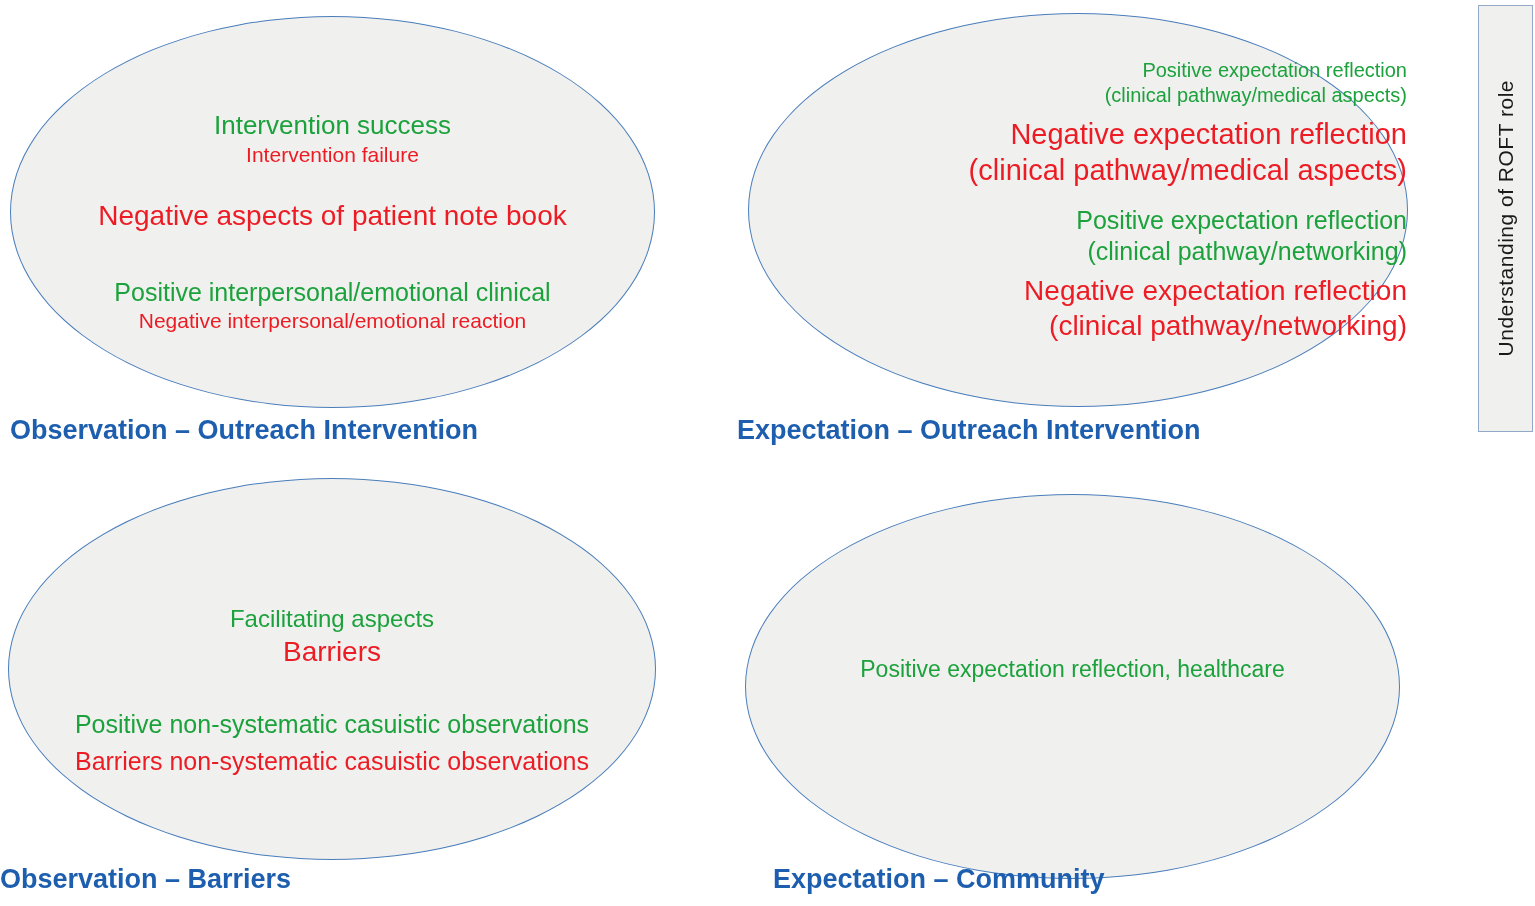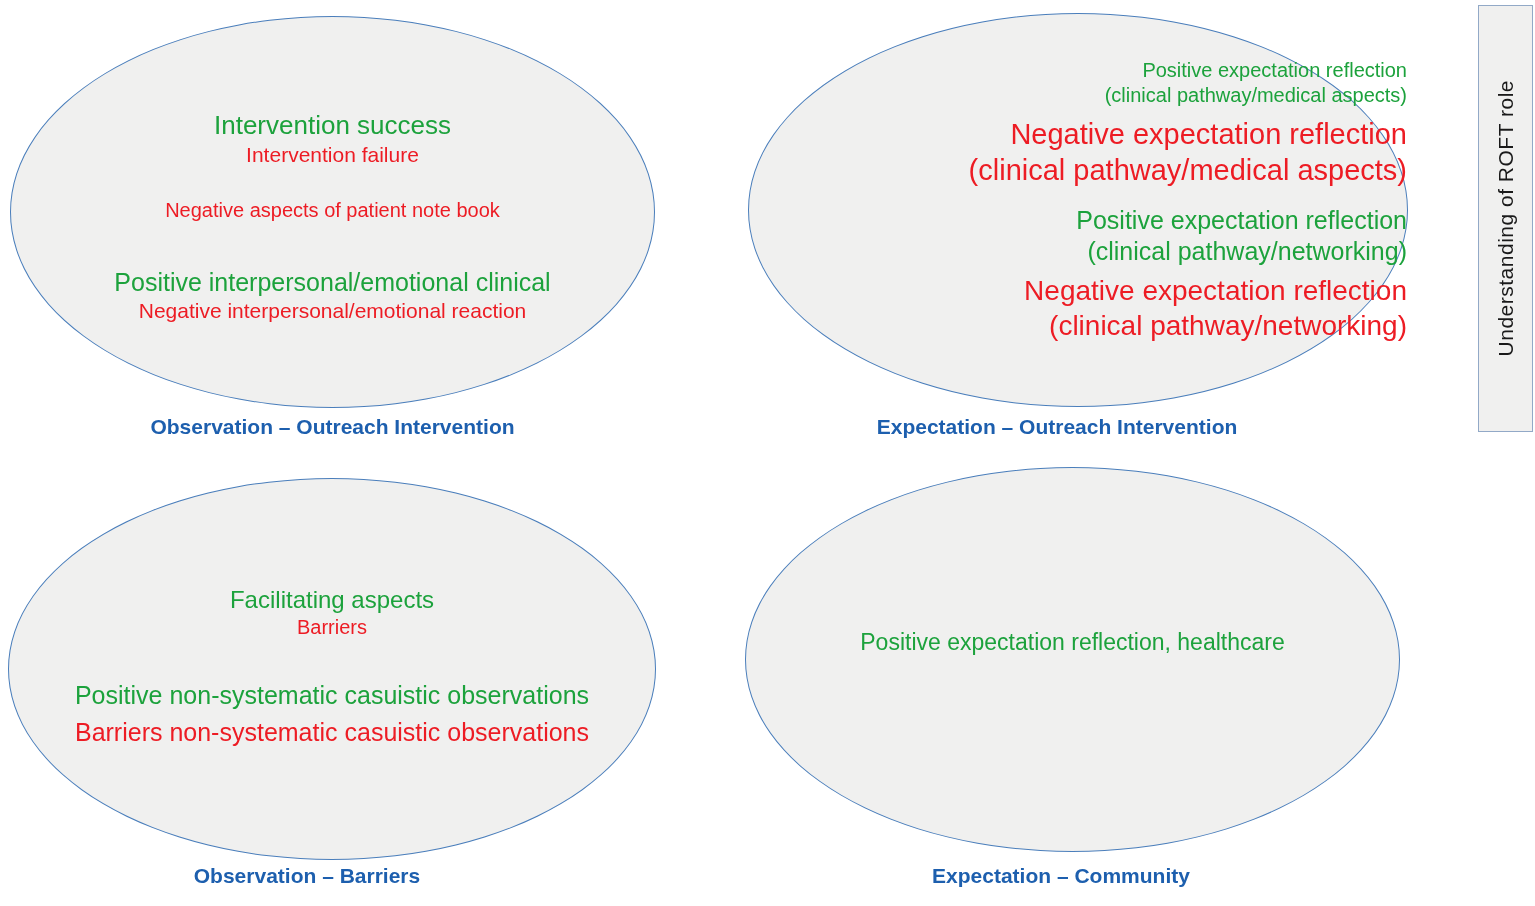--- a/index.html
+++ b/index.html
@@ -28,43 +28,42 @@
   .line {
     white-space: nowrap;
     line-height: 1.25;
     font-weight: 500;
   }
   .pos { color: var(--green, #1ca23c); }
   .neg { color: var(--red, #ed1c24); }
   .fs20 { font-size: 20px; }
   .fs21 { font-size: 21px; }
   .fs23 { font-size: 23px; }
-  .fs24 { font-size: 24px; }
+  .fs24 { font-size: 24px; margin-top: 19px; }
   .fs25 { font-size: 25px; }
   .fs26 { font-size: 26px; margin-top: 36px; }
   .fs28 { font-size: 28px; }
   .fs29 { font-size: 29px; }
-  .fs30 { font-size: 20px; }
+  .fs30 { font-size: 28px; }
   .caption {
     position: absolute;
-    text-align: center;
     color: var(--blue, #1d5fae);
-    font-size: 21px;
+    font-size: 27px;
     font-weight: 600;
     white-space: nowrap;
   }
   
   #ellipse-q1 { left: 10px;  top: 16px;  width: 645px; height: 392px; padding-top: 56px; }
   #ellipse-q2 { left: 748px; top: 13px;  width: 660px; height: 394px; padding-top: 44px; align-items: flex-end; }
   #ellipse-q3 { left: 8px;   top: 478px; width: 648px; height: 382px; padding-top: 106px; }
-  #ellipse-q4 { left: 745px; top: 467px; width: 655px; height: 385px; padding-top: 160px; gap: 35px; }
+  #ellipse-q4 { left: 745px; top: 494px; width: 655px; height: 385px; padding-top: 160px; gap: 35px; }
   #caption-q1 { left: 10px;  top: 415px; width: 645px; }
   #caption-q2 { left: 737px; top: 415px; width: 640px; }
   #caption-q3 { left: 0px;   top: 864px; width: 614px; }
-  #caption-q4 { left: 734px; top: 864px; width: 654px; }
+  #caption-q4 { left: 773px; top: 864px; width: 654px; }
   .sp30 { height: 30px; }
   .sp44 { height: 44px; }
   .sp40 { height: 40px; }
   .mt8  { margin-top: 8px; }
   .mt16 { margin-top: 16px; }
   .mt6  { margin-top: 6px; }
   
   #side-bar {
     position: absolute;
     left: 1478px;

